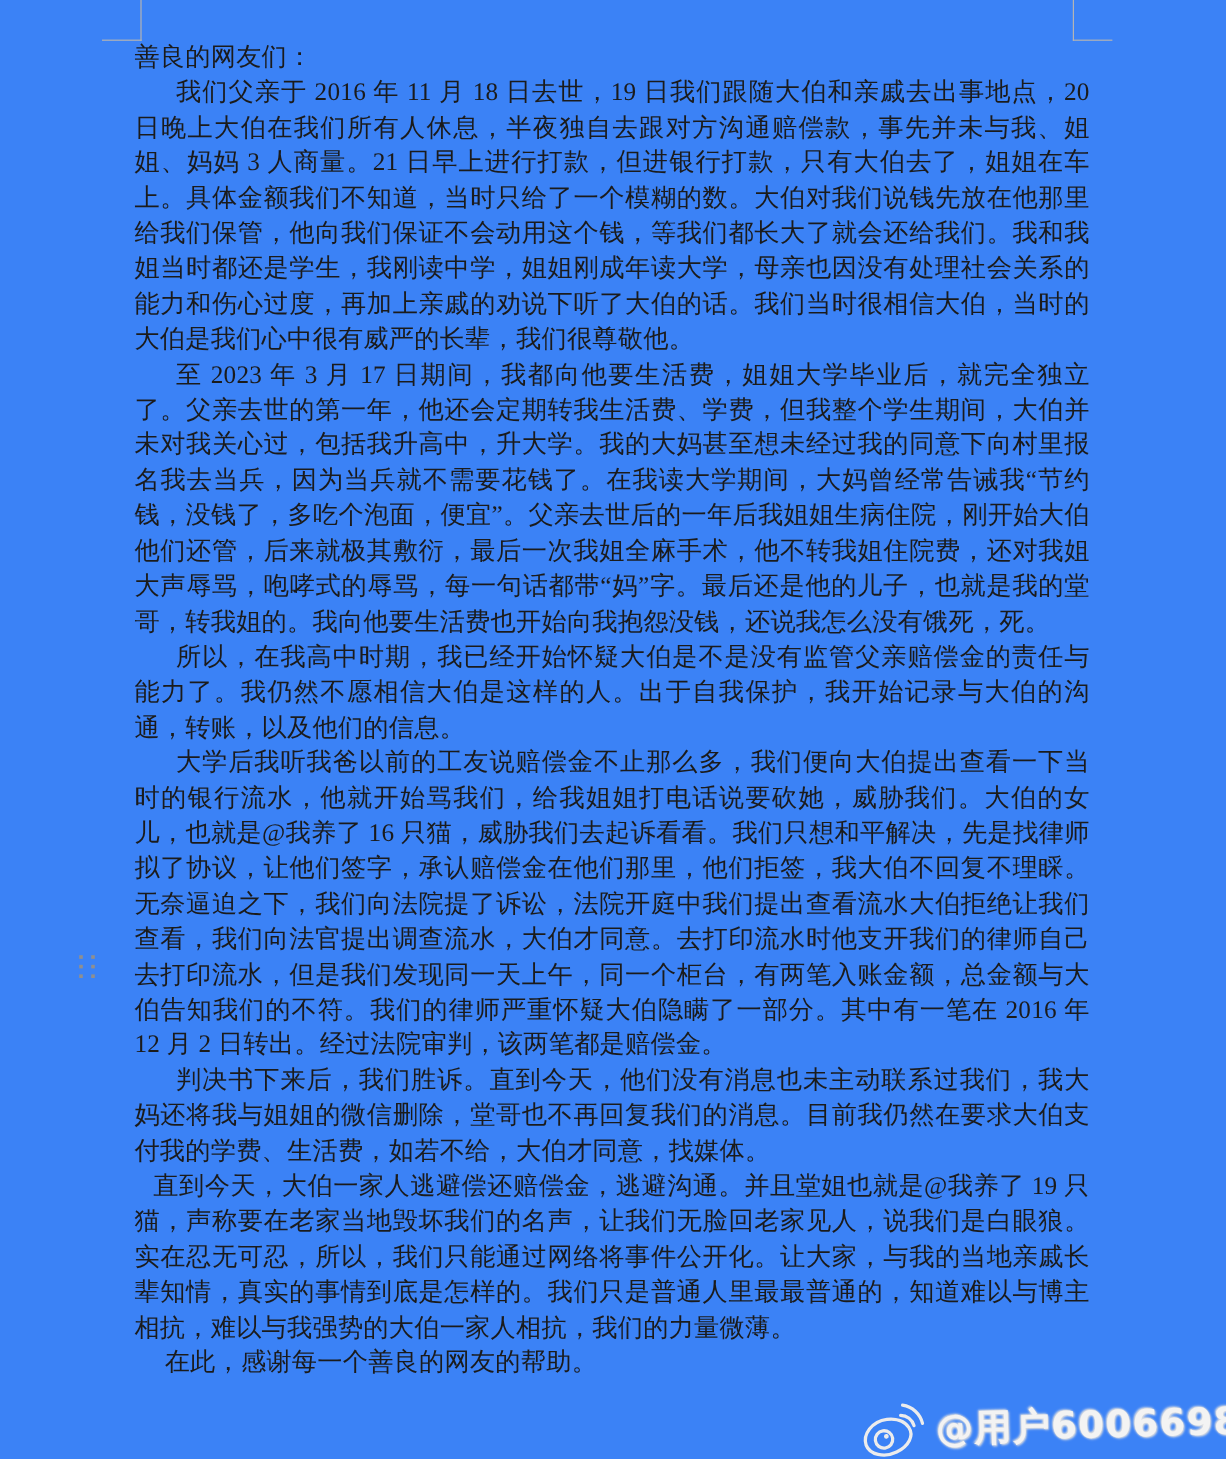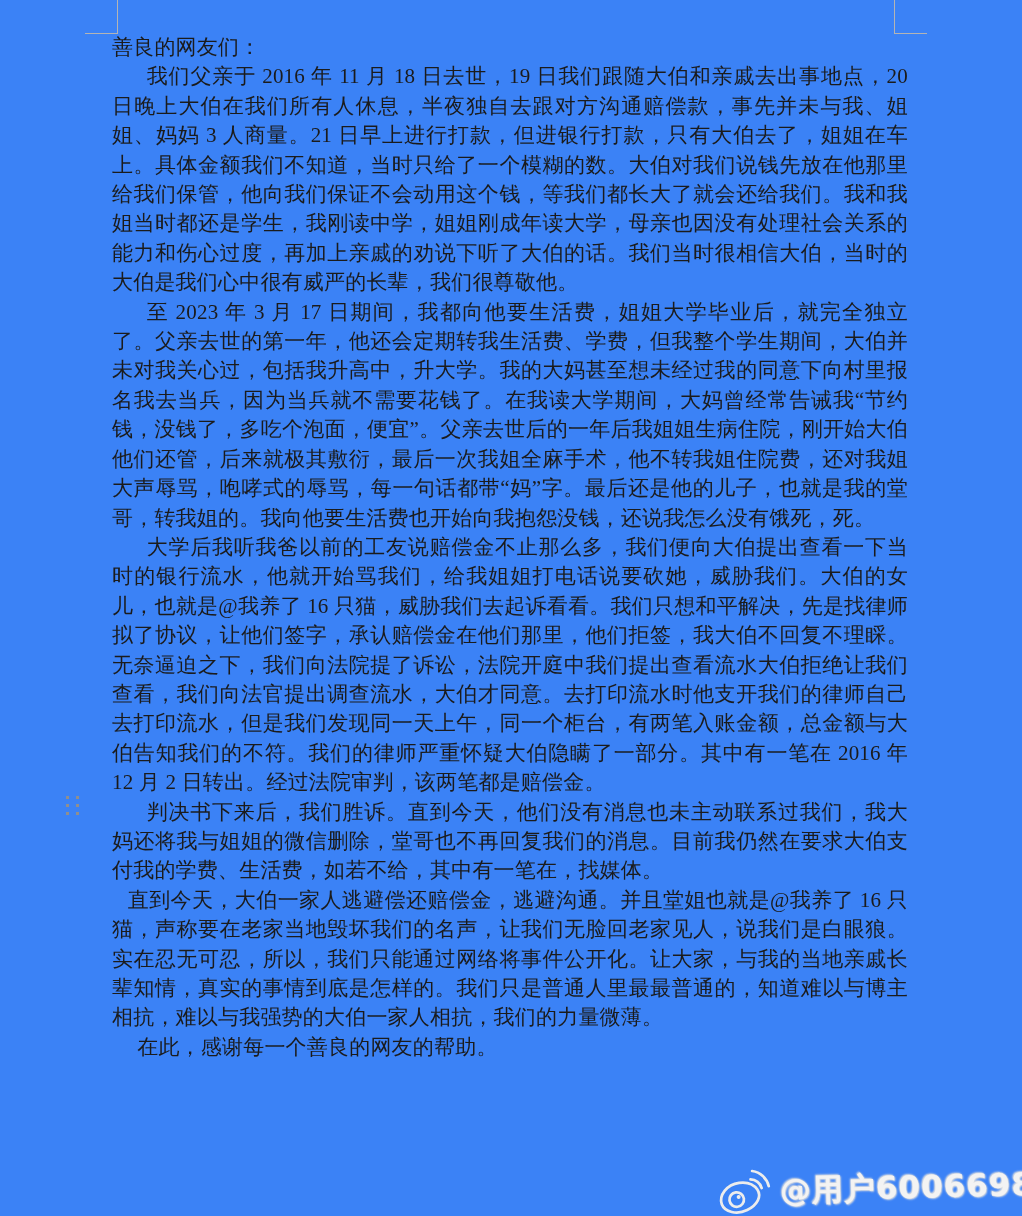--- a/index.html
+++ b/index.html
@@ -100,23 +100,24 @@
       <i></i>
       <i></i>
       <i></i>
       <i></i>
   </div>
 
   <div class="text-block">
     <p>善良的网友们：</p>
     <p class="ind-normal">我们父亲于 2016 年 11 月 18 日去世，19 日我们跟随大伯和亲戚去出事地点，20 日晚上大伯在我们所有人休息，半夜独自去跟对方沟通赔偿款，事先并未与我、姐姐、妈妈 3 人商量。21 日早上进行打款，但进银行打款，只有大伯去了，姐姐在车上。具体金额我们不知道，当时只给了一个模糊的数。大伯对我们说钱先放在他那里给我们保管，他向我们保证不会动用这个钱，等我们都长大了就会还给我们。我和我姐当时都还是学生，我刚读中学，姐姐刚成年读大学，母亲也因没有处理社会关系的能力和伤心过度，再加上亲戚的劝说下听了大伯的话。我们当时很相信大伯，当时的大伯是我们心中很有威严的长辈，我们很尊敬他。</p>
     <p class="ind-normal">至 2023 年 3 月 17 日期间，我都向他要生活费，姐姐大学毕业后，就完全独立了。父亲去世的第一年，他还会定期转我生活费、学费，但我整个学生期间，大伯并未对我关心过，包括我升高中，升大学。我的大妈甚至想未经过我的同意下向村里报名我去当兵，因为当兵就不需要花钱了。在我读大学期间，大妈曾经常告诫我“节约钱，没钱了，多吃个泡面，便宜”。父亲去世后的一年后我姐姐生病住院，刚开始大伯他们还管，后来就极其敷衍，最后一次我姐全麻手术，他不转我姐住院费，还对我姐大声辱骂，咆哮式的辱骂，每一句话都带“妈”字。最后还是他的儿子，也就是我的堂哥，转我姐的。我向他要生活费也开始向我抱怨没钱，还说我怎么没有饿死，死。</p>
+    <p class="ind-normal">所以，在我高中时期，我已经开始怀疑大伯是不是没有监管父亲赔偿金的责任与能力了。我仍然不愿相信大伯是这样的人。出于自我保护，我开始记录与大伯的沟通，转账，以及他们的信息。</p>
     <p class="ind-normal">大学后我听我爸以前的工友说赔偿金不止那么多，我们便向大伯提出查看一下当时的银行流水，他就开始骂我们，给我姐姐打电话说要砍她，威胁我们。大伯的女儿，也就是@我养了 16 只猫，威胁我们去起诉看看。我们只想和平解决，先是找律师拟了协议，让他们签字，承认赔偿金在他们那里，他们拒签，我大伯不回复不理睬。无奈逼迫之下，我们向法院提了诉讼，法院开庭中我们提出查看流水大伯拒绝让我们查看，我们向法官提出调查流水，大伯才同意。去打印流水时他支开我们的律师自己去打印流水，但是我们发现同一天上午，同一个柜台，有两笔入账金额，总金额与大伯告知我们的不符。我们的律师严重怀疑大伯隐瞒了一部分。其中有一笔在 2016 年 12 月 2 日转出。经过法院审判，该两笔都是赔偿金。</p>
-    <p class="ind-normal">判决书下来后，我们胜诉。直到今天，他们没有消息也未主动联系过我们，我大妈还将我与姐姐的微信删除，堂哥也不再回复我们的消息。目前我仍然在要求大伯支付我的学费、生活费，如若不给，其中有一笔在，找媒体。</p>
-    <p class="ind-half">直到今天，大伯一家人逃避偿还赔偿金，逃避沟通。并且堂姐也就是@我养了 16 只猫，声称要在老家当地毁坏我们的名声，让我们无脸回老家见人，说我们是白眼狼。实在忍无可忍，所以，我们只能通过网络将事件公开化。让大家，与我的当地亲戚长辈知情，真实的事情到底是怎样的。我们只是普通人里最最普通的，知道难以与博主相抗，难以与我强势的大伯一家人相抗，我们的力量微薄。</p>
+    <p class="ind-normal">判决书下来后，我们胜诉。直到今天，他们没有消息也未主动联系过我们，我大妈还将我与姐姐的微信删除，堂哥也不再回复我们的消息。目前我仍然在要求大伯支付我的学费、生活费，如若不给，大伯才同意，找媒体。</p>
+    <p class="ind-half">直到今天，大伯一家人逃避偿还赔偿金，逃避沟通。并且堂姐也就是@我养了 19 只猫，声称要在老家当地毁坏我们的名声，让我们无脸回老家见人，说我们是白眼狼。实在忍无可忍，所以，我们只能通过网络将事件公开化。让大家，与我的当地亲戚长辈知情，真实的事情到底是怎样的。我们只是普通人里最最普通的，知道难以与博主相抗，难以与我强势的大伯一家人相抗，我们的力量微薄。</p>
     <p class="ind-one">在此，感谢每一个善良的网友的帮助。</p>
   </div>
 
   <div class="watermark">
     <span class="wm-icon">
       <svg width="58" height="48" viewBox="0 0 64 52" fill="none">
         <g stroke="#ececec" stroke-width="3" stroke-linecap="round" transform="rotate(-6 32 26)">
           <path d="M29 15 C15 15 5 26 7 36 C9 45 22 50 34 46 C46 42 52 33 48 25 C45 19 38 15 29 15 Z"></path>
           <circle cx="24" cy="33" r="8"></circle>
           <circle cx="26.5" cy="30.5" r="2.2" fill="#ececec" stroke="none"></circle>

